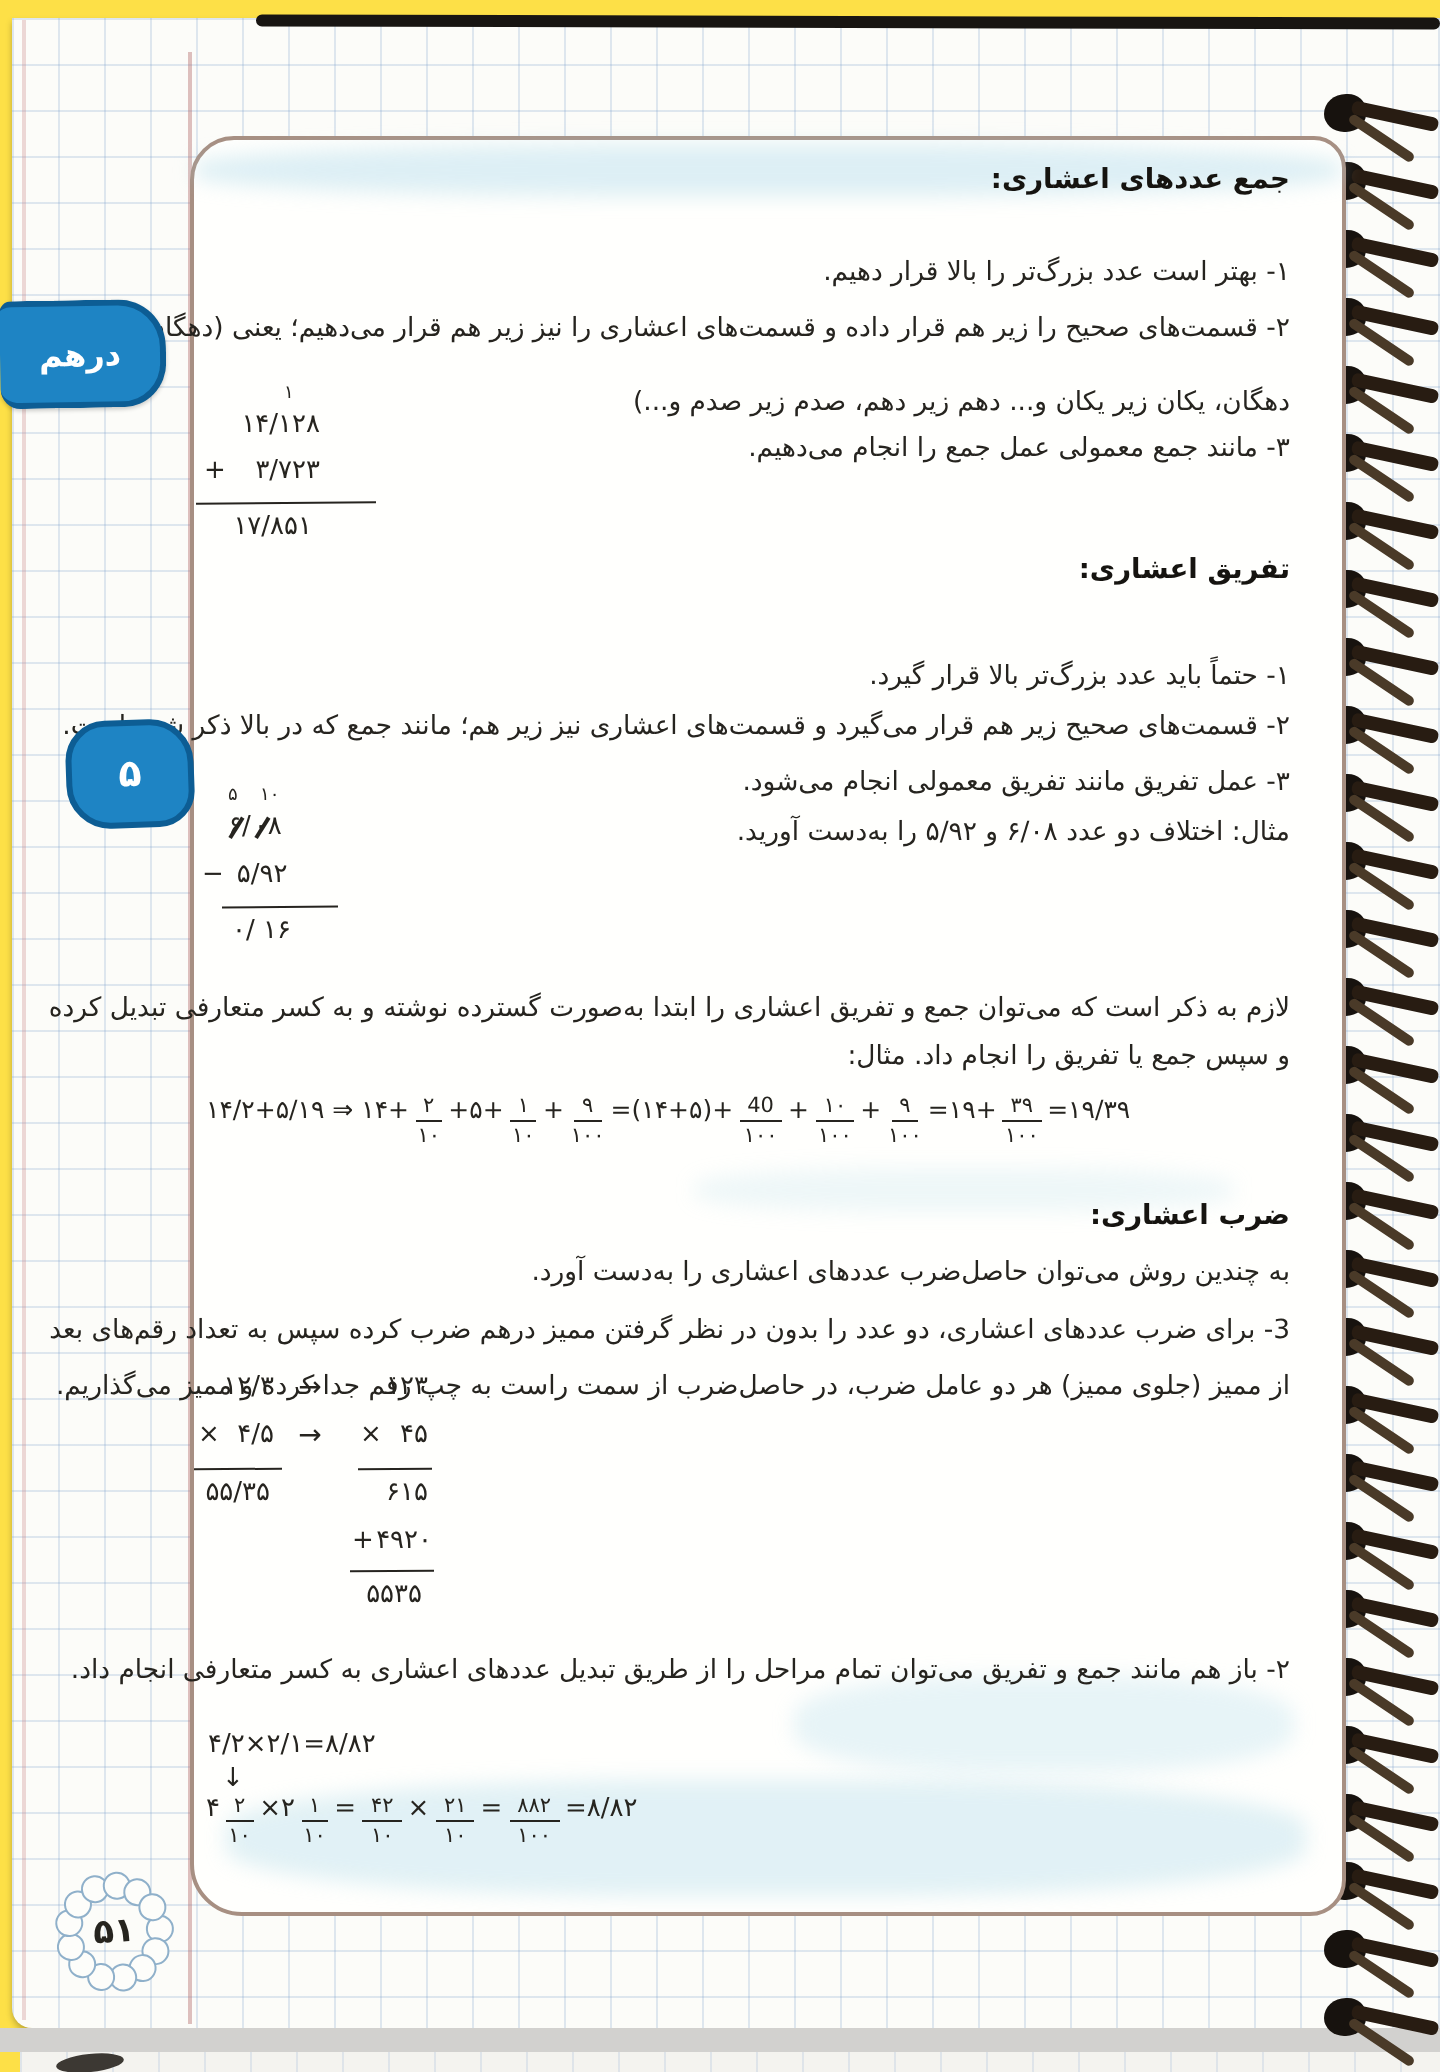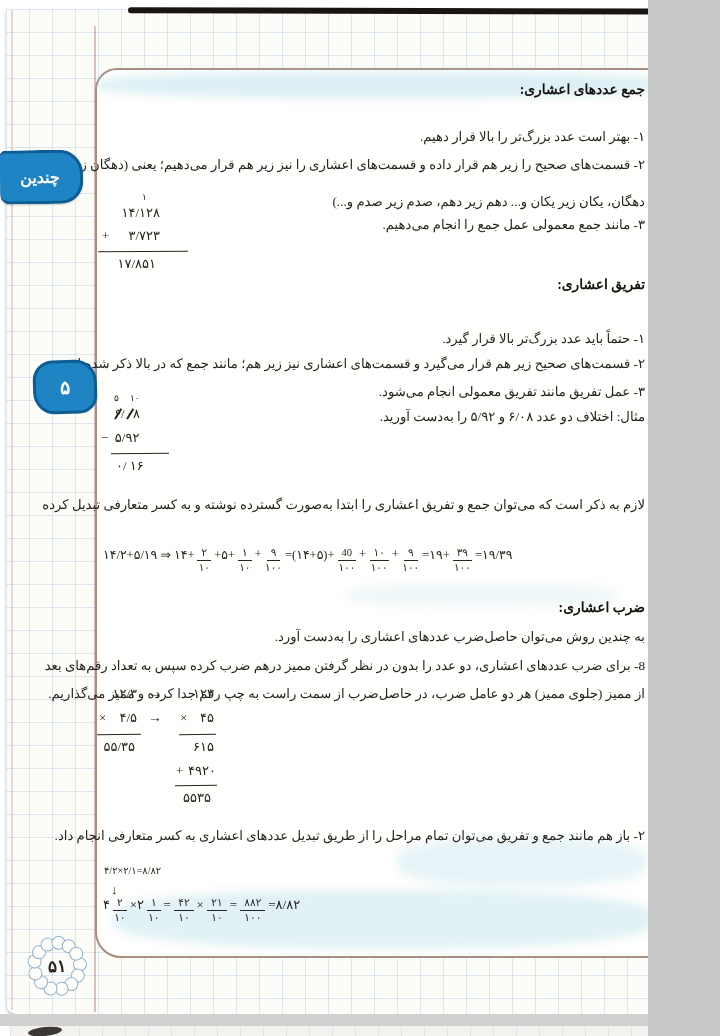--- a/index.html
+++ b/index.html
@@ -1,17 +1,17 @@
 <!DOCTYPE html>
 <html lang="fa"><head>
 <meta charset="utf-8">
 <style>
   html,body{margin:0;padding:0;width:720px;height:1036px;overflow:hidden;
     font-family:"DejaVu Sans",sans-serif;background:#c9c9c9;}
-  .photo{position:relative;width:648px;height:1036px;background:#ffffff;overflow:hidden;font-family:Liberation Serif, serif;}
+  .photo{position:relative;width:720px;height:1036px;background:#fde047;overflow:hidden;}
 
   
   .paper{position:absolute;left:6px;top:9px;right:0;height:1005px;background:#fcfcf9;
     background-image:
       linear-gradient(rgba(125,160,205,.24) 1px, transparent 1px),
       linear-gradient(90deg, rgba(125,160,205,.24) 1px, transparent 1px);
     background-size:23px 23px;border-radius:0 0 0 10px;box-shadow:0 2px 3px rgba(0,0,0,.25);}
   .top-edge{position:absolute;left:128px;top:8px;width:592px;height:6px;background:#181512;
     transform:rotate(.15deg);border-radius:3px;}
   .left-edge-line{position:absolute;left:11px;top:10px;width:1.5px;height:1000px;background:rgba(200,130,130,.30);}
@@ -73,21 +73,21 @@
 
   
   .mult{position:absolute;left:2px;top:614px;width:118px;height:122px;direction:ltr;font-size:13px;color:#26241f;}
   .mrow{position:absolute;left:0;width:118px;height:20px;}
   .mcol1{position:absolute;left:0;width:38px;display:flex;justify-content:flex-end;letter-spacing:1px;}
   .mcol1.between{justify-content:space-between;}
   .marrow{position:absolute;left:46px;width:20px;text-align:center;font-size:14px;}
   .mcol2{position:absolute;left:81px;width:34px;display:flex;justify-content:flex-end;letter-spacing:1px;}
   .mcol2.between{justify-content:space-between;}
 
-  .f2{letter-spacing:1px;font-size:10px;}
+  .f2{letter-spacing:1px;font-size:13px;}
   .down-arrow{position:absolute;font-size:13px;color:#26241f;}
 </style>
 </head>
 <body>
 
 <div class="photo">
 
   <div class="paper"></div>
   <div class="top-edge"></div>
   <div class="left-edge-line"></div>
@@ -284,20 +284,21 @@
       </div>
       <div class="srow" style="top:38px;left:2px">
         <span style="margin-right:5px">−</span>
         <span>۵/۹۲</span>
       </div>
       <div class="mline" style="top:61px;left:12px;width:58px"></div>
       <div class="srow" style="top:66px;left:17px">۰/ ۱۶</div>
     </div>
 
     <div class="txt" style="top:424px">لازم به ذکر است که می‌توان جمع و تفریق اعشاری را ابتدا به‌صورت گسترده نوشته و به کسر متعارفی تبدیل کرده</div>
+    <div class="txt" style="top:448px">و سپس جمع یا تفریق را انجام داد. مثال:</div>
     <div class="formula" style="top:477px;left:6px;height:42px">
         <span class="ft">۱۴/۲+۵/۱۹ ⇒ ۱۴+</span>
         <span class="frac">
           <span class="fnum">۲</span>
           <span class="fden">۱۰</span>
         </span>
         <span class="ft">+۵+</span>
         <span class="frac">
           <span class="fnum">۱</span>
           <span class="fden">۱۰</span>
@@ -325,21 +326,21 @@
         <span class="ft">=۱۹+</span>
         <span class="frac">
           <span class="fnum">۳۹</span>
           <span class="fden">۱۰۰</span>
         </span>
         <span class="ft">=۱۹/۳۹</span>
       </div>
 
     <div class="txt head" style="top:527px">ضرب اعشاری:</div>
     <div class="txt" style="top:556px">به چندین روش می‌توان حاصل‌ضرب عددهای اعشاری را به‌دست آورد.</div>
-    <div class="txt" style="top:585px">8- برای ضرب عددهای اعشاری، دو عدد را بدون در نظر گرفتن ممیز درهم ضرب کرده سپس به تعداد رقم‌های بعد</div>
+    <div class="txt" style="top:585px">3- برای ضرب عددهای اعشاری، دو عدد را بدون در نظر گرفتن ممیز درهم ضرب کرده سپس به تعداد رقم‌های بعد</div>
     <div class="txt" style="top:613px">از ممیز (جلوی ممیز) هر دو عامل ضرب، در حاصل‌ضرب از سمت راست به چپ رقم جدا کرده و ممیز می‌گذاریم.</div>
 
     <div class="mult">
       <div class="mrow" style="top:2px">
         <span class="mcol1">۱۲/۳</span>
         <span class="marrow">→</span>
         <span class="mcol2">۱۲۳</span>
       </div>
       <div class="mrow" style="top:26px">
         <span class="mcol1 between">
@@ -401,21 +402,21 @@
         <span class="ft">=</span>
         <span class="frac">
           <span class="fnum">۸۸۲</span>
           <span class="fden">۱۰۰</span>
         </span>
         <span class="ft">=۸/۸۲</span>
       </div>
   </div>
 
   <div class="subject-badge">
-    <span>چندین</span>
+    <span>درهم</span>
   </div>
   <div class="chapter-badge">
     <span>۵</span>
   </div>
 
   <div class="page-number-ornament" id="ornament">
     <span class="page-number">۵۱</span>
   <i class="petal" style="left: 49px; top: 26px;"></i>
       <i class="petal" style="left: 46.3655px; top: 36.6886px;"></i>
       <i class="petal" style="left: 39.0655px; top: 44.9286px;"></i>

